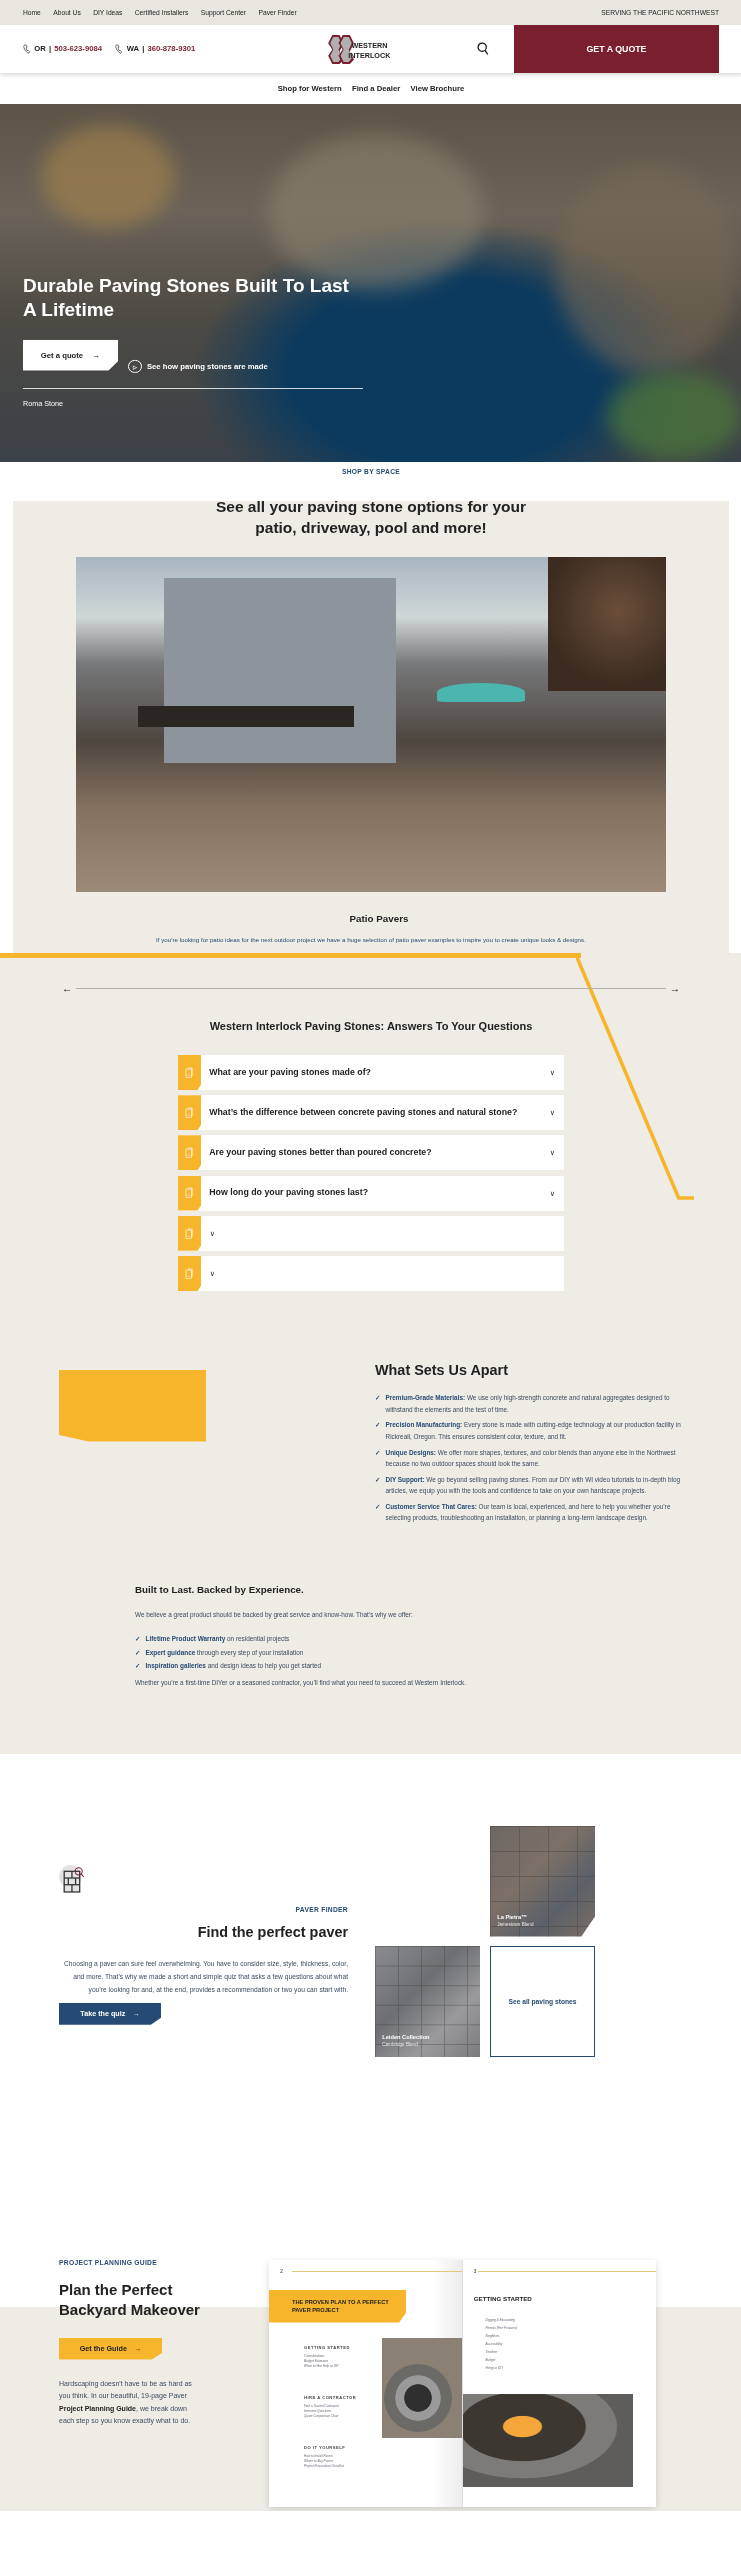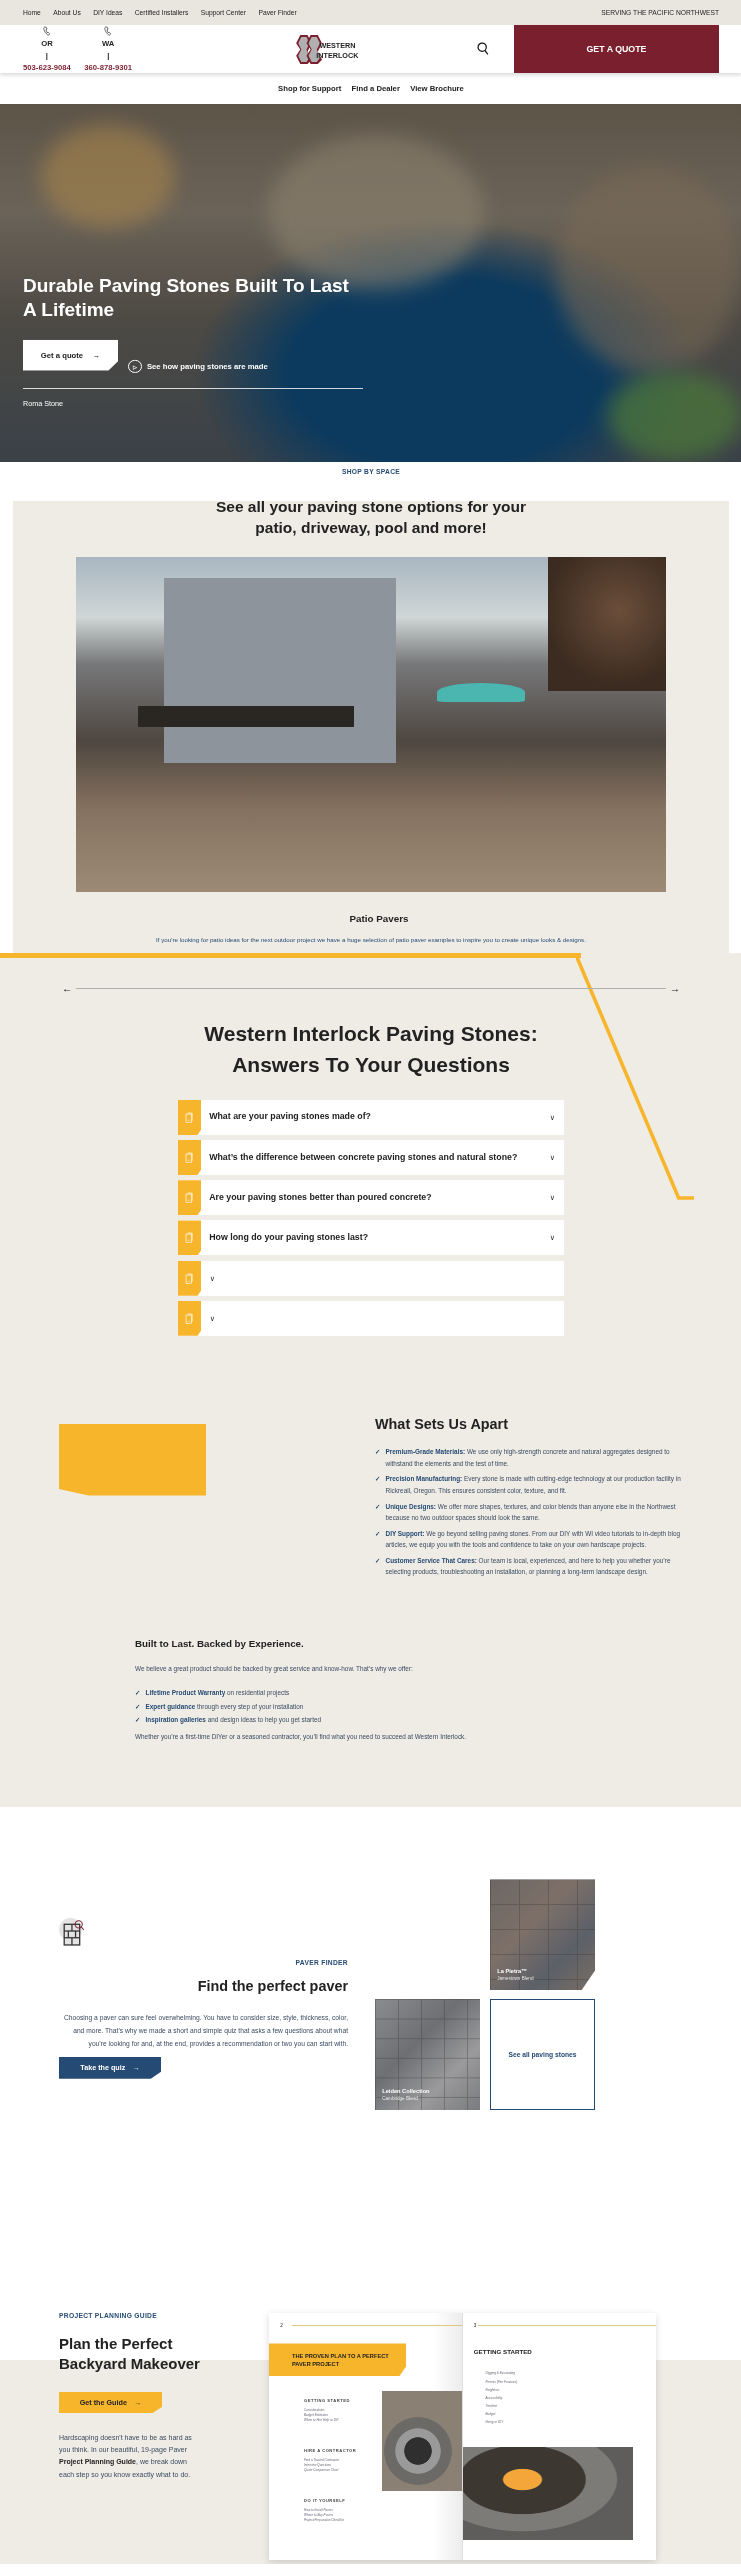--- a/index.html
+++ b/index.html
@@ -4,21 +4,21 @@
 <style>
   * { box-sizing: border-box; margin: 0; padding: 0; }
   body { width: 742px; font-family: "Liberation Sans", sans-serif; color: #222; background: #fff; }
   a { color: inherit; text-decoration: none; }
 
   
   .topbar { height: 25px; background: #e9e6e0; display: flex; align-items: center; justify-content: space-between; padding: 0 23px; font-size: 6.7px; }
   .topbar .links { display: flex; gap: 12.4px; }
   .header { height: 48px; display: flex; align-items: stretch; justify-content: space-between; padding-left: 23px; box-shadow: 0 3.1px 4.1px rgba(0,0,0,0.15); position: relative; z-index: 2; background:#fff;}
   .phones { display: flex; align-items: center; gap: 13.4px; font-size: 7.7px; font-weight: 600; }
-  .phones .ph { display: flex; align-items: center; gap: 3.1px; flex-direction: column; }
+  .phones .ph { display: flex; gap: 3.1px; }
   .phones .num { color: #7a1f2e; }
   .logo { display: flex; align-items: center; }
   .header-right { display: flex; align-items: center; }
   .search-btn { width: 20.6px; height: 20.6px; display: flex; align-items: center; justify-content: center; margin-right: 20.6px; cursor: pointer; }
   .quote-btn { width: 205px; height: 48px; background: #7a1f2e; color: #fff; font-weight: 700; font-size: 8.8px; display: flex; align-items: center; justify-content: center; margin-right: 23px; }
   .subnav { height: 31px; display: flex; align-items: center; justify-content: center; gap: 10.3px; font-weight: 600; font-size: 7.7px; }
 
   
   .hero { height: 358px; position: relative; background: radial-gradient(ellipse at 60% 75%, #0c3a5e 0 25%, transparent 40%), linear-gradient(180deg, #5d5448 0%, #6b6358 30%, #4d4a44 60%, #3a4148 100%); overflow: hidden; }
   .hero .blob { position:absolute; border-radius:50%; filter: blur(10.3px); }
@@ -46,22 +46,22 @@
   .shop h3 { font-size: 9.8px; font-weight: 700; margin: 20.6px 0 12.4px; padding-left: 16px; }
   .shop .desc { font-size: 6.2px; color: #254a73; position: relative; }
 
   
   .faq { position: relative; margin-top: 10.3px; background: #efece6; padding: 30px 0 27px; }
   .faq-topline { position:absolute; left:0; top:0; width:581px; height:4.1px; background:#f7b52c; }
   .faq-diag { position:absolute; left:576px; top:0; width:118px; height:247px; }
   .slider-nav { display:flex; align-items:center; gap:4.1px; padding: 0 62px; margin-bottom: 25px; position:relative;}
   .slider-nav .line { flex:1; height:1px; background:#b3b0ab; }
   .slider-nav .arr { font-size: 10.3px; cursor:pointer; }
-  .faq h2 { text-align: center; font-size: 21px; line-height: 1.45; font-weight: 700; width: 407px; margin: 0 auto 19.6px; position:relative;}
-  .faq-list { width: 386px; margin: 17px auto; display: flex; flex-direction: column; gap: 5.2px; position:relative;}
+  .faq h2 { text-align: center; font-size: 11px; line-height: 1.45; font-weight: 700; width: 407px; margin: 0 auto 19.6px; position:relative;}
+  .faq-list { width: 386px; margin: 8px auto; display: flex; flex-direction: column; gap: 5.2px; position:relative;}
   .faq-item { display: flex; background: #fff; min-height: 35px; cursor: pointer; }
   .faq-item .ic { width: 23px; background: #f7b52c; display: flex; align-items: center; justify-content: center; clip-path: polygon(0 0,100% 0,100% 85%,85% 100%,0 100%); flex-shrink:0;}
   .faq-item .q { flex: 1; padding: 6.2px 8.2px; font-size: 8.8px; font-weight: 700; display: flex; align-items: center; line-height: 1.35; }
   .faq-item .chev { width: 23px; display: flex; align-items: center; justify-content: center; font-size: 7.2px; }
 
   
   .apart { background: #efece6; padding: 36px 0 52px; position: relative; }
   .apart-top { display: flex; padding-left: 59px; }
   .yellow-block { width: 147px; height: 72px; background: #f7b52c; margin-top: 7.7px; clip-path: polygon(0 0,100% 0,100% 100%,20% 100%,0 91%); }
   .apart-right { margin-left: 169px; width: 319px; }
@@ -162,21 +162,21 @@
       <svg width="12.4" height="13.4" viewBox="0 0 24 26">
           <circle cx="10" cy="10" r="8" fill="none" stroke="#111" stroke-width="2.4"></circle>
           <line x1="15" y1="16" x2="21" y2="24" stroke="#111" stroke-width="2.4"></line>
         </svg>
     </div>
     <a href="#" class="quote-btn">GET A QUOTE</a>
   </div>
 </div>
 
 <div class="subnav">
-  <a href="#">Shop for Support</a>
+  <a href="#">Shop for Western</a>
   <a href="#">Find a Dealer</a>
   <a href="#">View Brochure</a>
 </div>
 
 <section class="hero">
   <div class="blob" style="left:41px;top:20.6px;width:134px;height:103px;background:#a8854c;opacity:0.6;"></div>
   <div class="blob" style="left:268px;top:31px;width:216px;height:155px;background:#8f8572;opacity:0.55;"></div>
   <div class="blob" style="left:556px;top:62px;width:185px;height:206px;background:#7a6a56;opacity:0.55;"></div>
   <div class="blob" style="left:608px;top:268px;width:134px;height:88px;background:#4c7a3a;opacity:0.7;"></div>
   <div class="hero-content">

